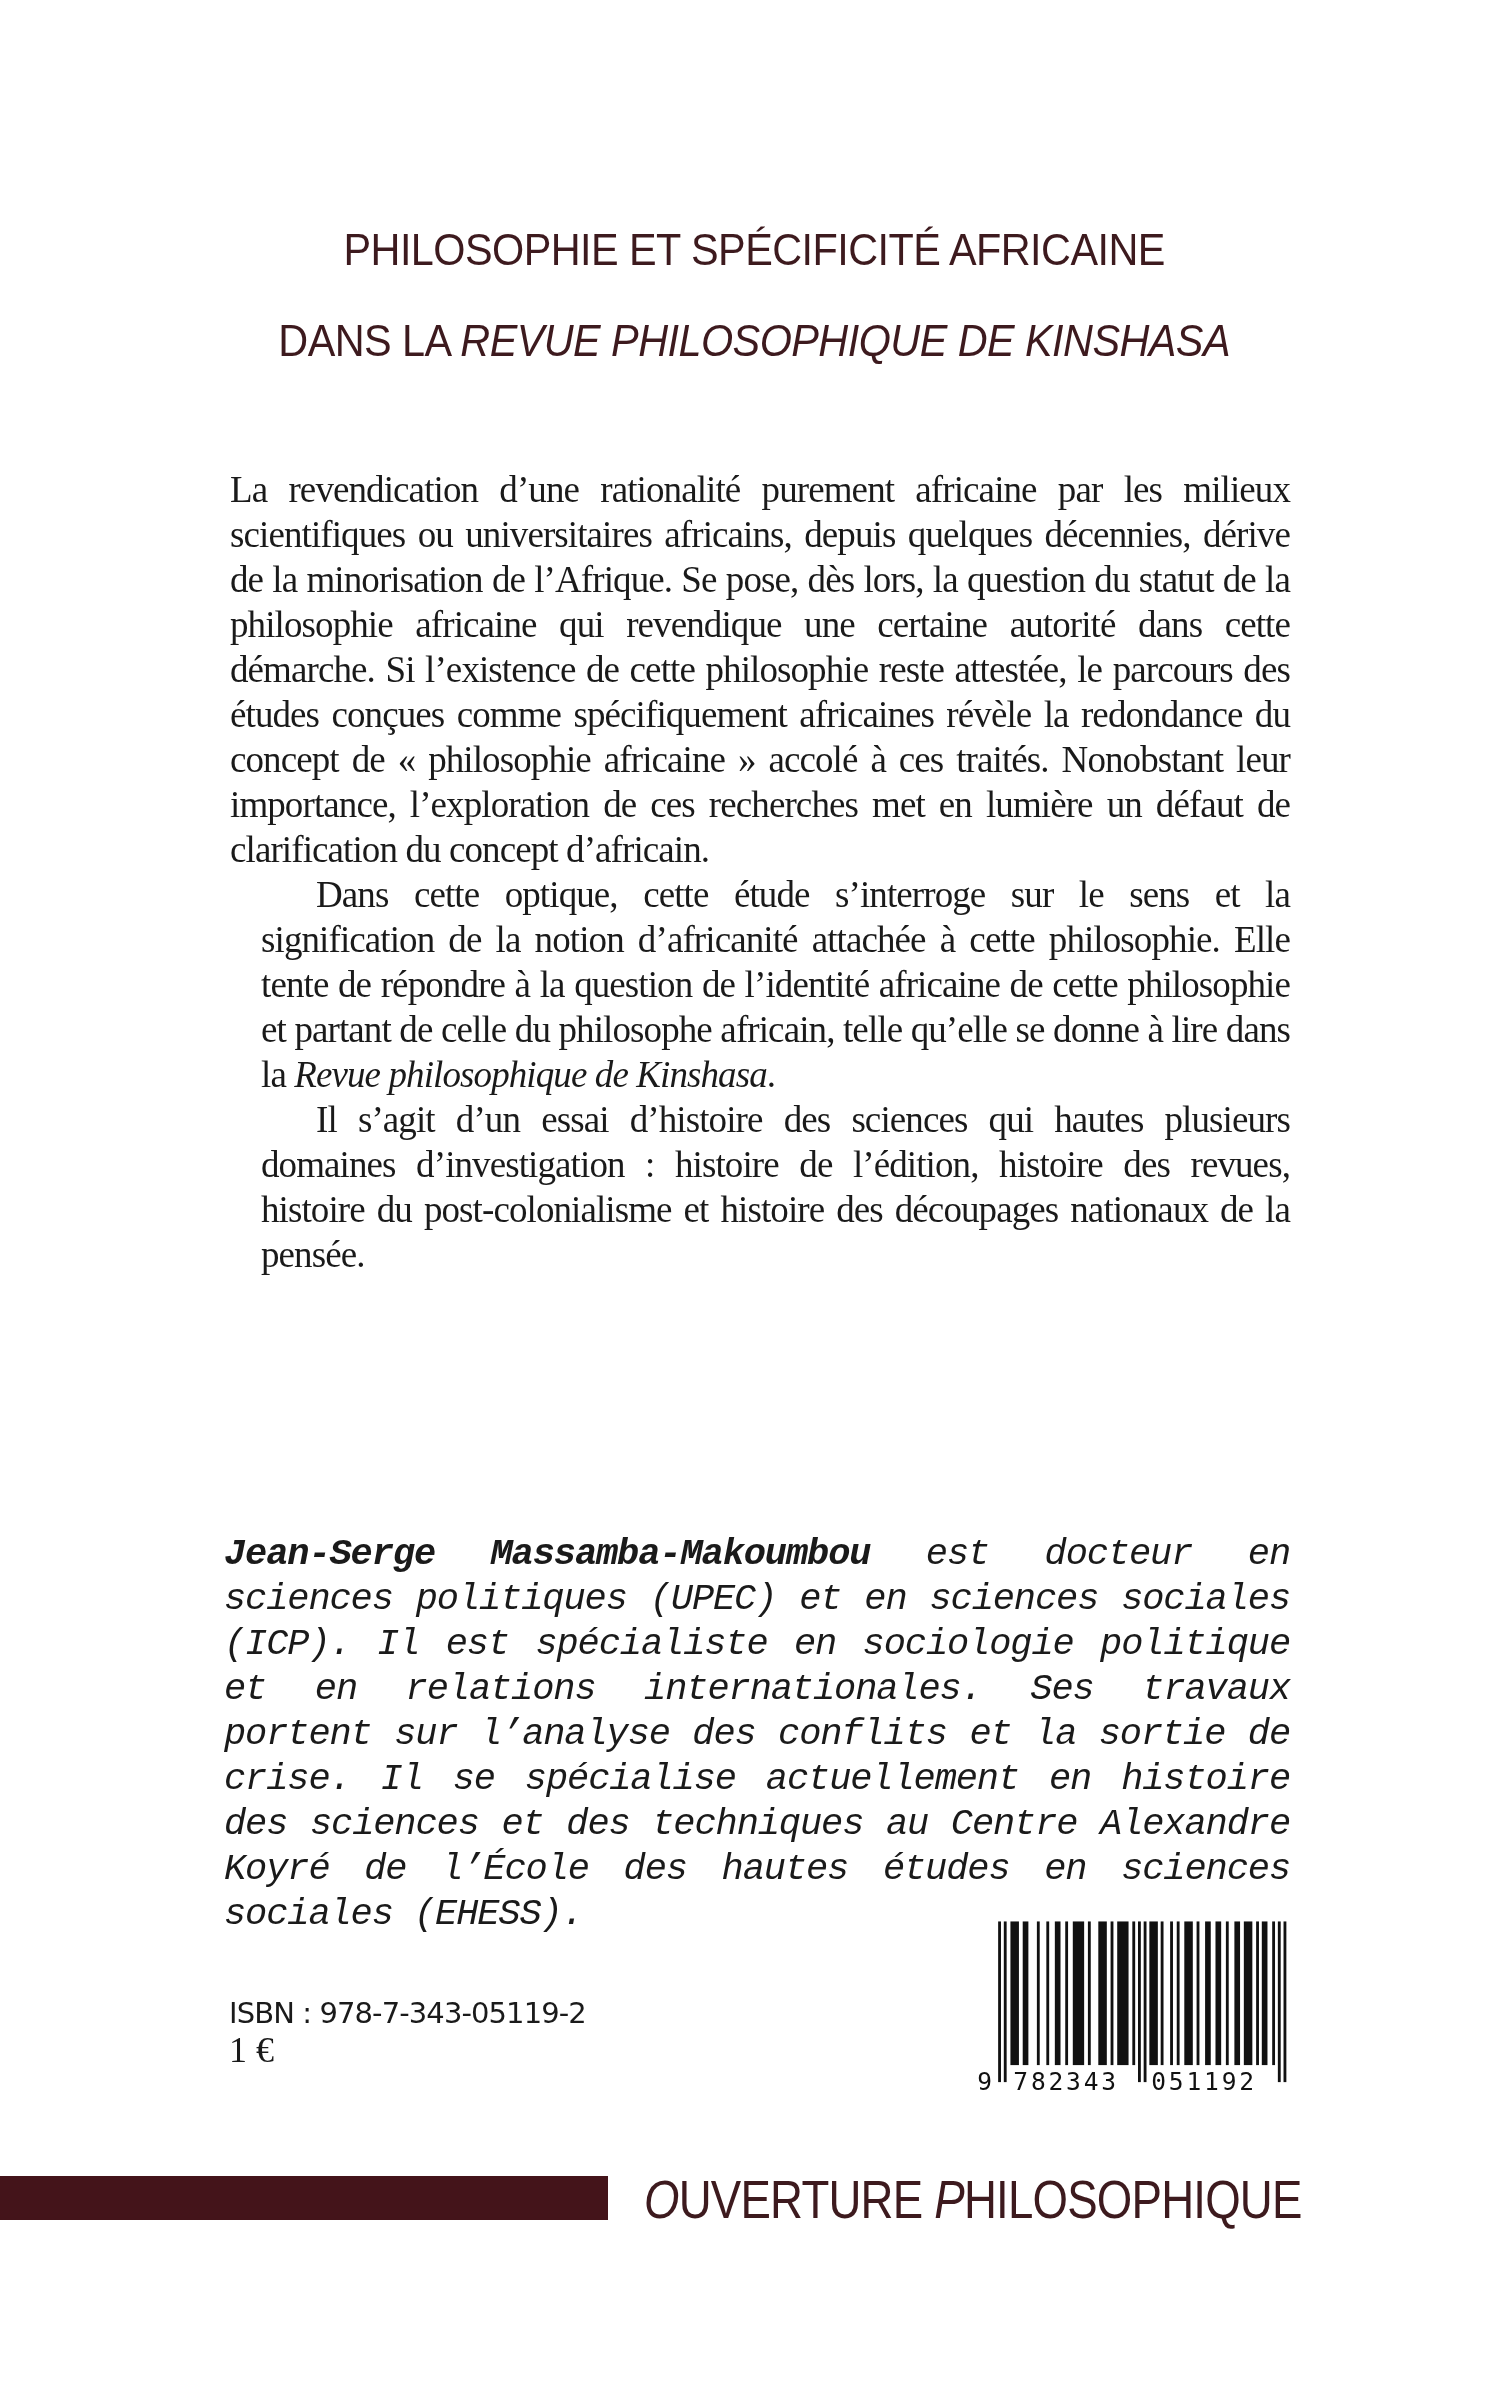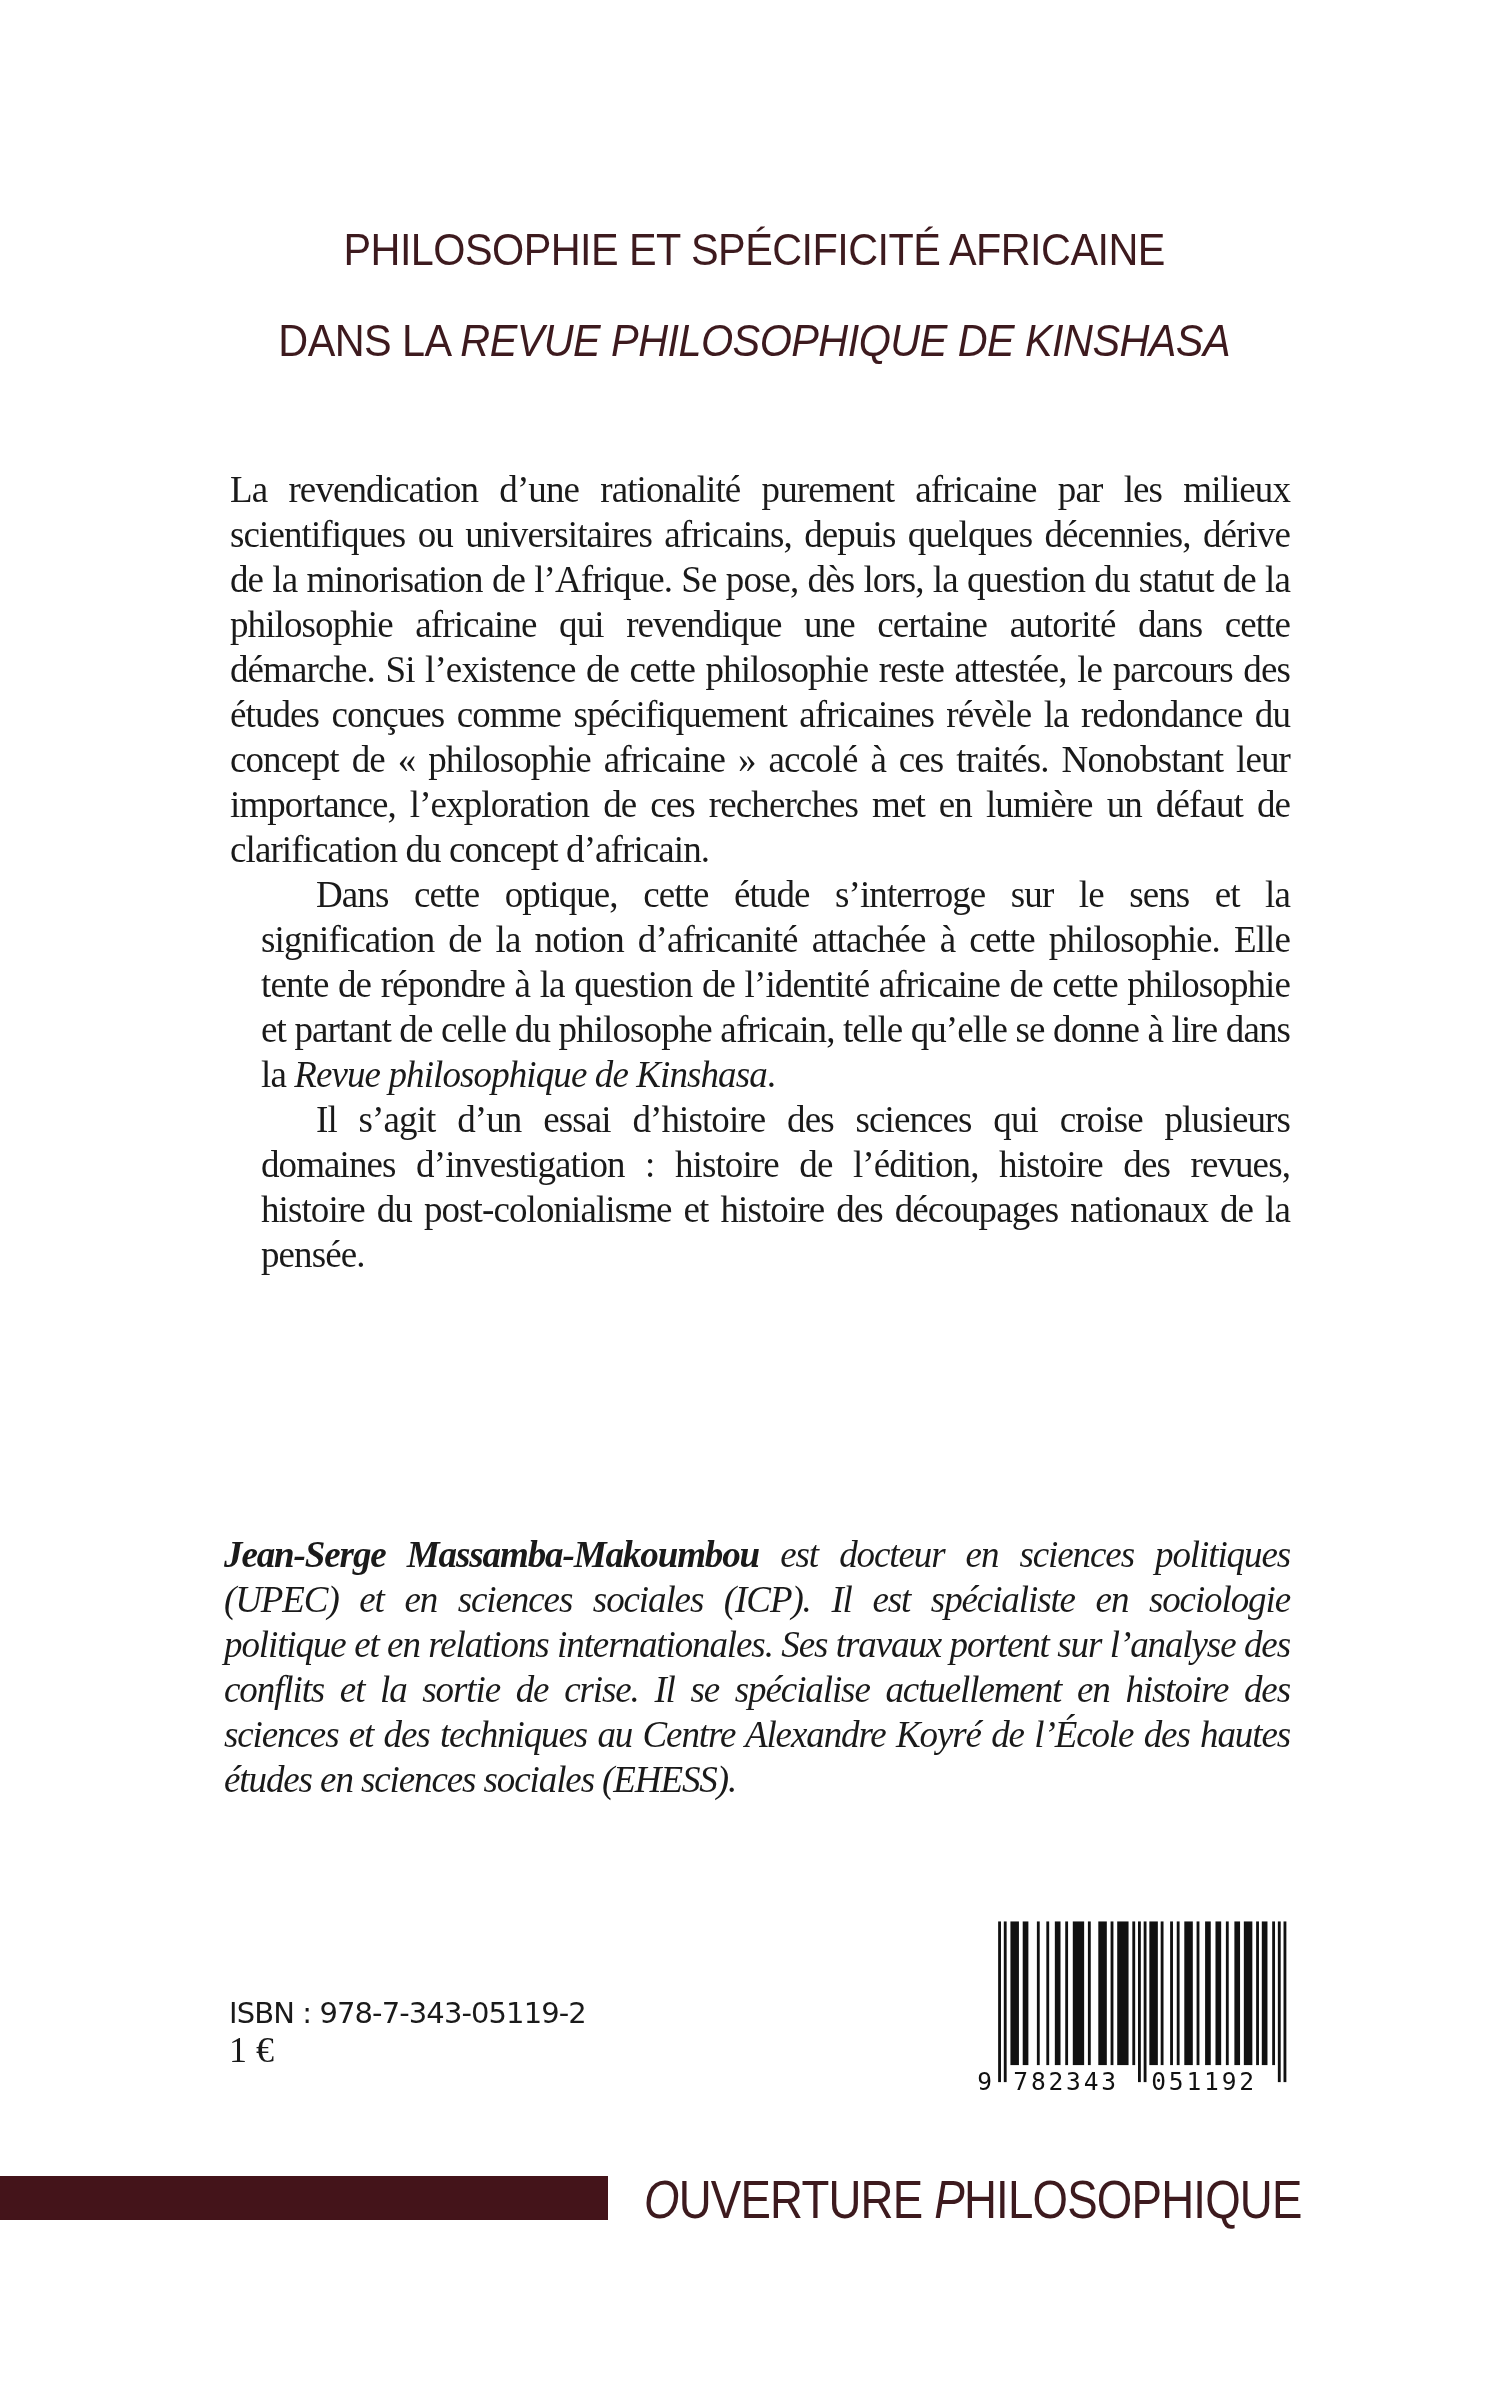--- a/index.html
+++ b/index.html
@@ -50,21 +50,21 @@
     }
     .body-text p.indent { text-indent: 55px; margin-left: 31px; }
     .body-text em { font-style: italic; }
     .summary { top: 467px; }
 
     .bio {
       position: absolute;
       left: 224px;
       width: 1066px;
       top: 1532px;
-      font-family: Liberation Serif, serif;
+      font-family: Liberation Mono, monospace;
       font-size: 37px;
       line-height: 45px;
       color: #1a1a1a;
       font-style: italic;
       text-align: justify;
       text-align-last: left;
       letter-spacing: -1.1px;
       margin: 0;
     }
     .bio .author { font-weight: bold; }
@@ -125,21 +125,21 @@
   </style>
 </head>
 <body>
 
 <div class="title title-1">PHILOSOPHIE ET SPÉCIFICITÉ AFRICAINE</div>
 <div class="title title-2"><span>DANS LA </span><em>REVUE PHILOSOPHIQUE DE KINSHASA</em></div>
 
 <div class="body-text summary">
   <p>La revendication d’une rationalité purement africaine par les milieux scientifiques ou universitaires africains, depuis quelques décennies, dérive de la minorisation de l’Afrique. Se pose, dès lors, la question du statut de la philosophie africaine qui revendique une certaine autorité dans cette démarche. Si l’existence de cette philosophie reste attestée, le parcours des études conçues comme spécifiquement africaines révèle la redondance du concept de « philosophie africaine » accolé à ces traités. Nonobstant leur importance, l’exploration de ces recherches met en lumière un défaut de clarification du concept d’africain.</p>
   <p class="indent"><span>Dans cette optique, cette étude s’interroge sur le sens et la signification de la notion d’africanité attachée à cette philosophie. Elle tente de répondre à la question de l’identité africaine de cette philosophie et partant de celle du philosophe africain, telle qu’elle se donne à lire dans la </span><em>Revue philosophique de Kinshasa</em><span>.</span></p>
-  <p class="indent">Il s’agit d’un essai d’histoire des sciences qui croise plusieurs domaines d’investigation : histoire de l’édition, histoire des revues, histoire du post-colonialisme et histoire des découpages nationaux de la pensée.</p>
+  <p class="indent">Il s’agit d’un essai d’histoire des sciences qui hautes plusieurs domaines d’investigation : histoire de l’édition, histoire des revues, histoire du post-colonialisme et histoire des découpages nationaux de la pensée.</p>
 </div>
 
 <p class="bio"><span class="author">Jean-Serge Massamba-Makoumbou</span><span> est docteur en sciences politiques (UPEC) et en sciences sociales (ICP). Il est spécialiste en sociologie politique et en relations internationales. Ses travaux portent sur l’analyse des conflits et la sortie de crise. Il se spécialise actuellement en histoire des sciences et des techniques au Centre Alexandre Koyré de l’École des hautes études en sciences sociales (EHESS).</span></p>
 
 <div class="isbn">ISBN : 978-7-343-05119-2</div>
 <div class="price">1 €</div>
 
 <div class="barcode">
   <svg width="322" height="189" viewBox="0 0 340 200" xmlns="http://www.w3.org/2000/svg">
     <g fill="#111">

